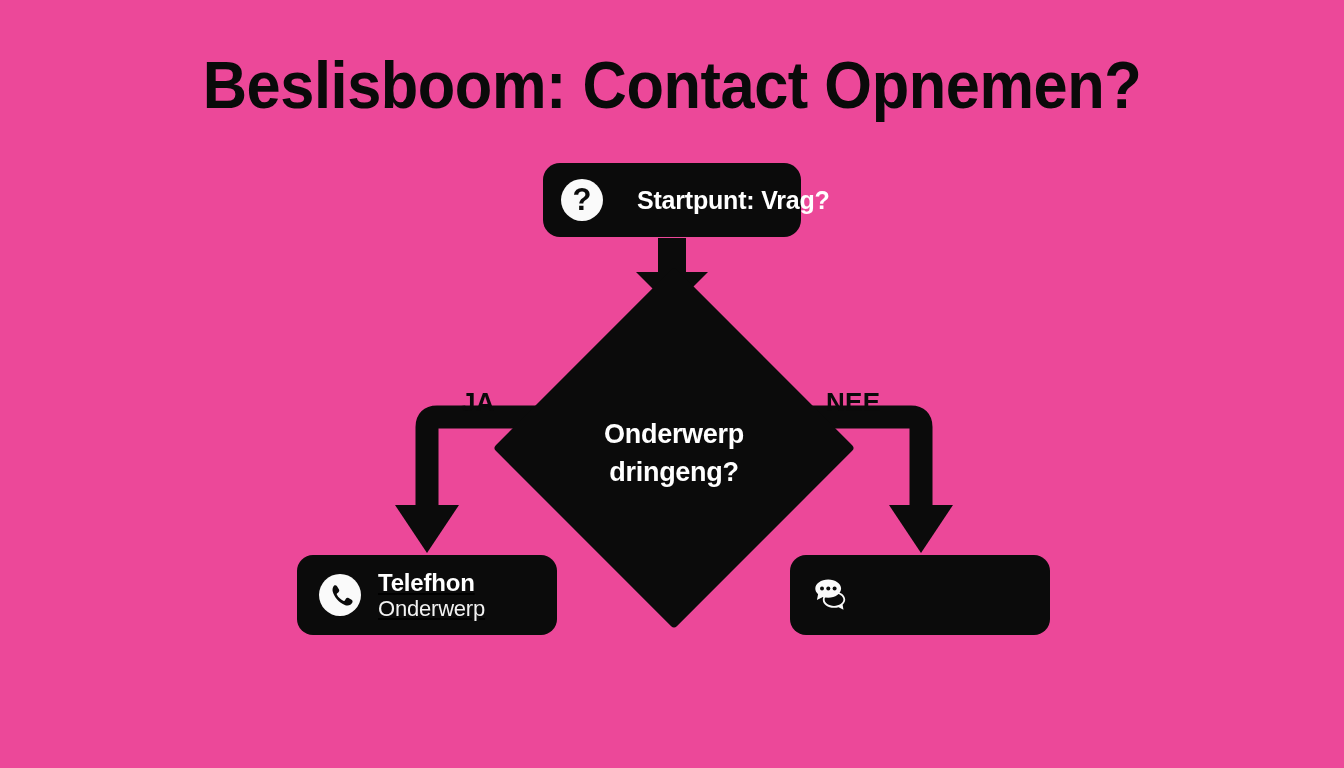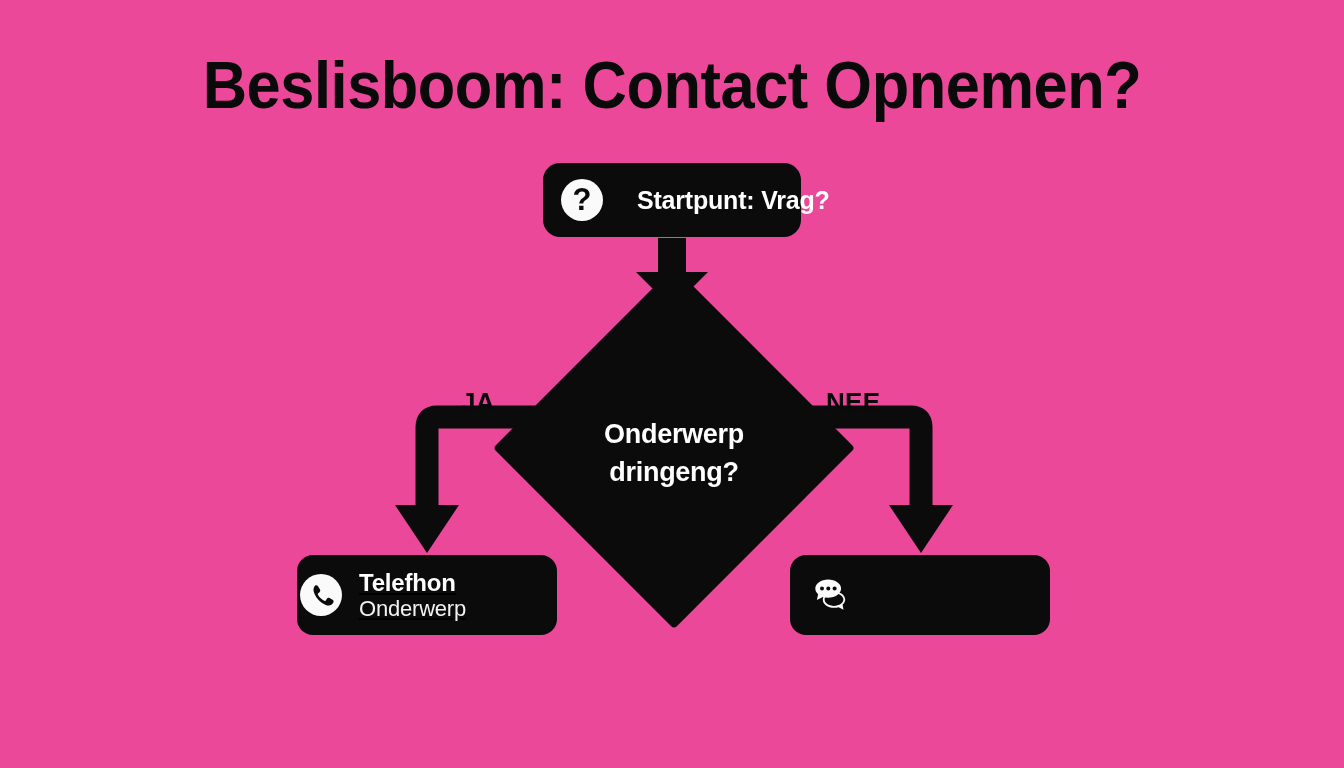--- a/index.html
+++ b/index.html
@@ -81,21 +81,21 @@
     line-height: 31px;
     margin-top: -1px;
   }
 
   
   #telefoon-node {
     left: 297px;
     top: 555px;
     width: 260px;
     height: 80px;
-    padding-left: 2px;
+    padding-left: 21px;
     text-decoration: underline;
   }
   #chat-node {
     left: 790px;
     top: 555px;
     width: 260px;
     height: 80px;
     padding-left: 20px;
   }
   .node-icon {

